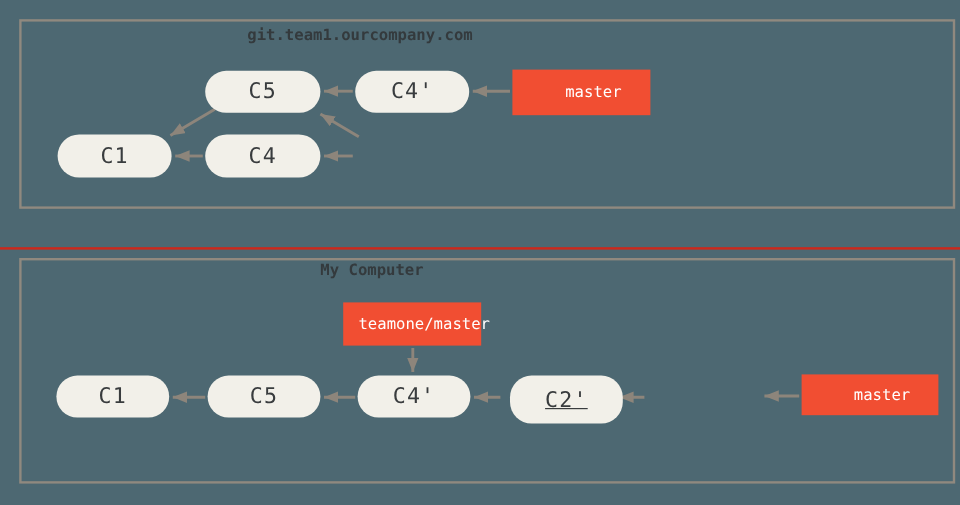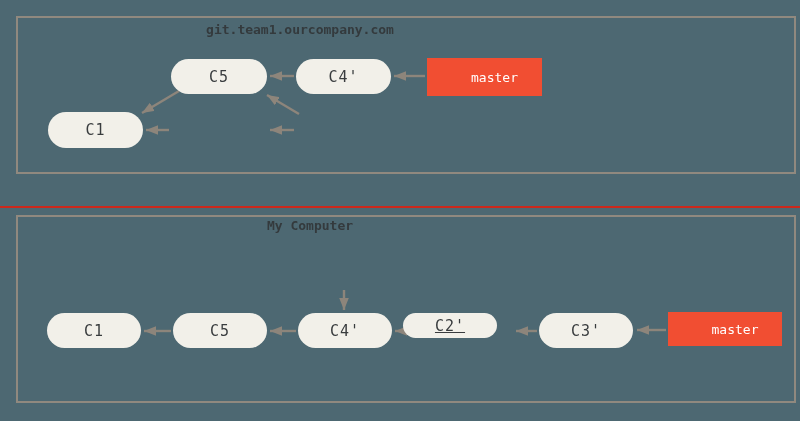--- a/index.html
+++ b/index.html
@@ -42,21 +42,21 @@
   .ptitle-local  { left: 310px; top: 219px; }
 
   .node {
     position: absolute;
     z-index: 2;
     background: var(--node-fill, #f2f0e9);
     border-radius: 18px;
     display: flex;
     align-items: center;
     justify-content: center;
-    font-size: 15px;
+    font-size: 18px;
     letter-spacing: 1px;
     color: var(--node-text, #393c3e);
   }
 
   .blabel {
     position: absolute;
     z-index: 2;
     background: var(--branch-label-fill, #f14e32);
     display: flex;
     align-items: center;
@@ -108,20 +108,21 @@
       <line x1="296" y1="331" x2="270" y2="331" marker-end="url(#arrowhead)"></line>
       <line x1="417" y1="331" x2="395" y2="331" marker-end="url(#arrowhead)"></line>
       <line x1="537" y1="331" x2="516" y2="331" marker-end="url(#arrowhead)"></line>
       <line x1="666" y1="330" x2="637" y2="330" marker-end="url(#arrowhead)"></line>
       <line x1="344" y1="290" x2="344" y2="310" marker-end="url(#arrowhead)"></line>
     </svg>
 
 <div class="node" style="left: 171px; top: 59px; width: 96px; height: 35px;">C5</div>
     <div class="node" style="left: 296px; top: 59px; width: 95px; height: 35px;">C4'</div>
     <div class="node" style="left: 48px; top: 112px; width: 95px; height: 36px;">C1</div>
+    <div class="node" style="left: 171px; top: 112px; width: 96px; height: 36px;">C4</div>
     <div class="blabel" style="left: 427px; top: 58px; width: 115px; height: 38px;">master</div>
     <div class="node" style="left: 47px; top: 313px; width: 94px; height: 35px;">C1</div>
     <div class="node" style="left: 173px; top: 313px; width: 94px; height: 35px;">C5</div>
     <div class="node" style="left: 298px; top: 313px; width: 94px; height: 35px;">C4'</div>
-    <div class="node" style="left: 403px; top: 313px; width: 94px; height: 25px; text-decoration: underline;">C2'</div>
-    <div class="node" style="left: 539px; top: 313px; width: 94px; height: 35px;">C3'</div>
+    <div class="node" style="left: 425px; top: 313px; width: 94px; height: 40px; text-decoration: underline;">C2'</div>
+    <div class="blabel" style="left: 286px; top: 252px; width: 115px; height: 36px;">teamone/master</div>
     <div class="blabel" style="left: 668px; top: 312px; width: 114px; height: 34px;">master</div>
   </div>
 
 </body></html>

